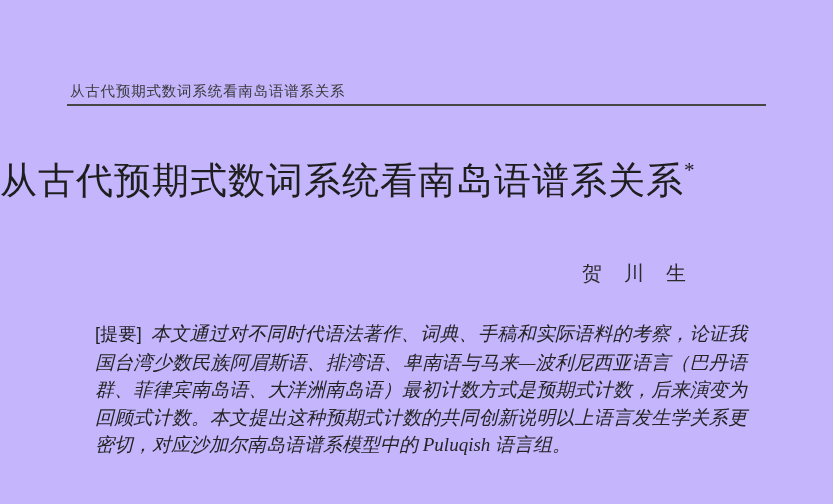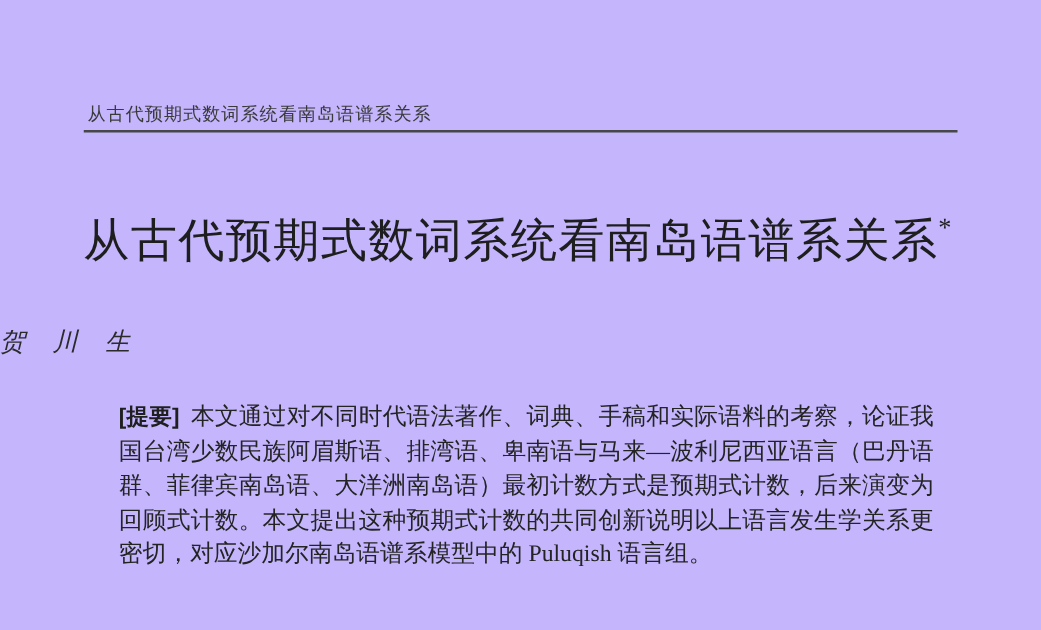--- a/index.html
+++ b/index.html
@@ -33,72 +33,72 @@
     position: absolute;
     left: 67px;
     top: 104px;
     width: 699px;
     height: 2px;
     background: #474747;
   }
   .paper-title {
     position: absolute;
     left: 0;
-    top: 168px;
+    top: 156px;
     width: 761px;
     margin: 0;
-    text-align: right;
+    text-align: left;
     font-size: 37px;
     font-weight: normal;
     letter-spacing: 1px;
     color: #1e1e1e;
     white-space: nowrap;
   }
   .paper-title .footnote-marker {
     font-size: 21px;
     vertical-align: 16px;
     letter-spacing: 0;
   }
   .author {
     position: absolute;
     left: 0;
     top: 260px;
     width: 688px;
     margin: 0;
-    text-align: left;
+    text-align: right;
     font-size: 20px;
     letter-spacing: 2px;
     word-spacing: 13px;
     color: #2b2b2b;
-    font-style: italic;
   }
   .abstract-block {
     position: absolute;
     left: 95px;
     top: 320px;
     width: 652px;
     font-size: 19px;
     line-height: 27.5px;
     color: #242424;
   }
   .abstract-block p {
     margin: 0;
   }
   .abstract {
     text-align: justify;
   }
   .abstract-label,
   .keywords-label {
     font-family: "Liberation Sans", "DejaVu Sans", sans-serif;
-    font-weight: bold;
+    font-weight: normal;
     font-size: 18px;
     margin-right: 9px;
     color: #1f1f1f;
   }
   .kai {
+    font-style: italic; 
   }
 </style>
 </head>
 <body>
 
 <div class="page">
 
   <div class="running-header">从古代预期式数词系统看南岛语谱系关系</div>
 
   <div class="header-rule"></div>

